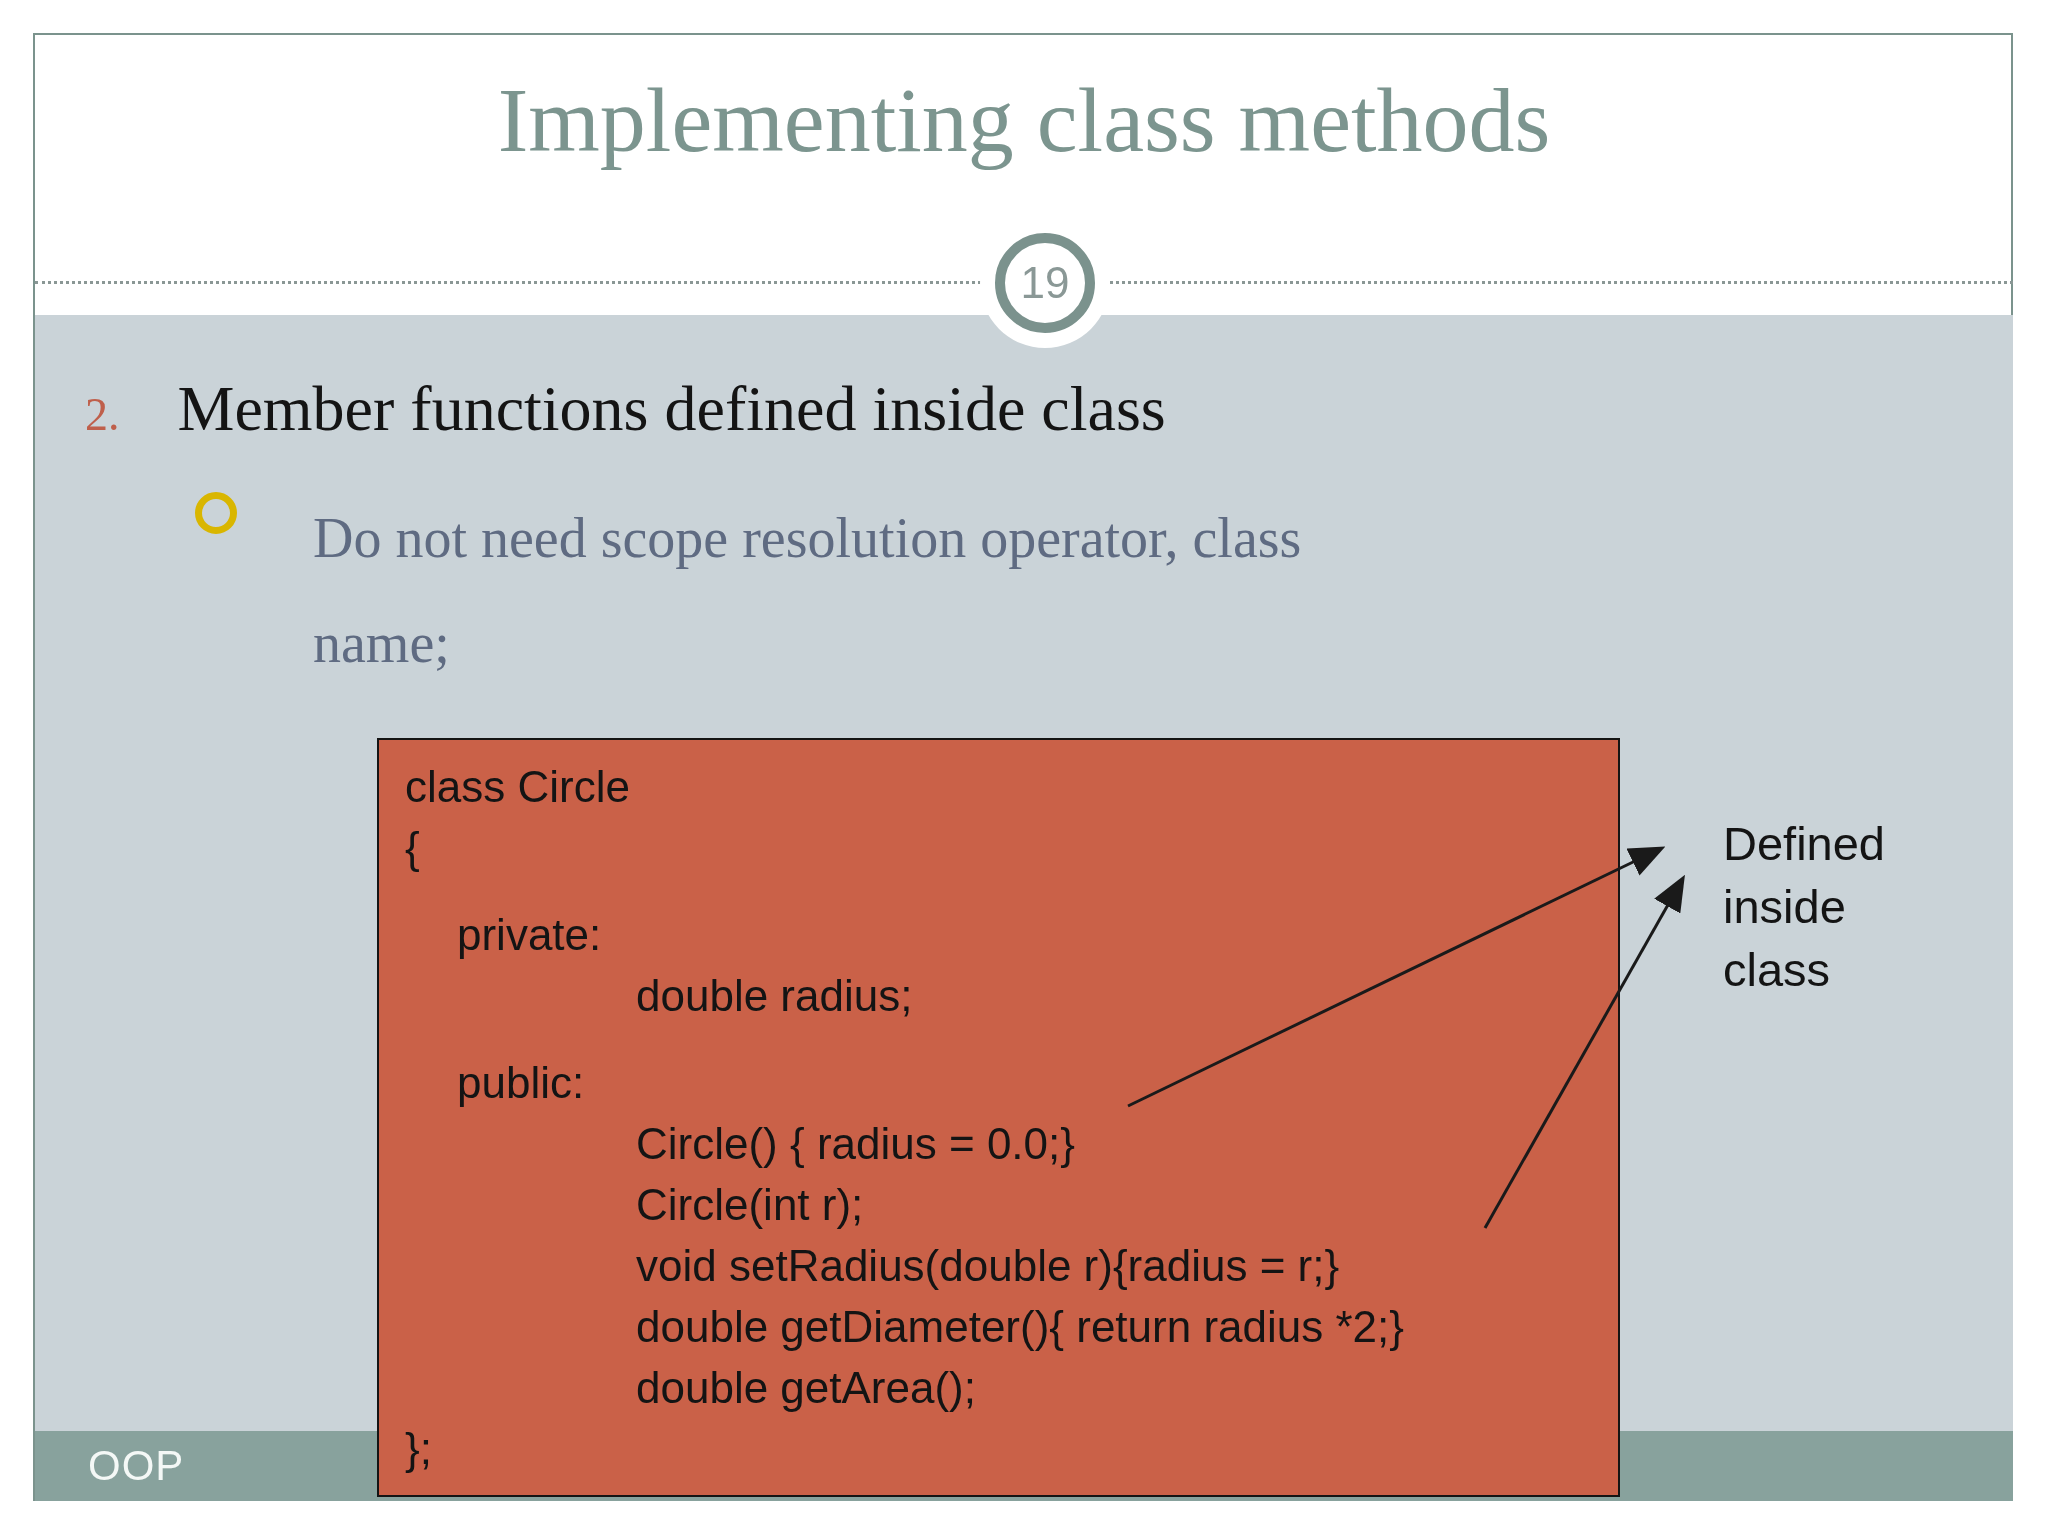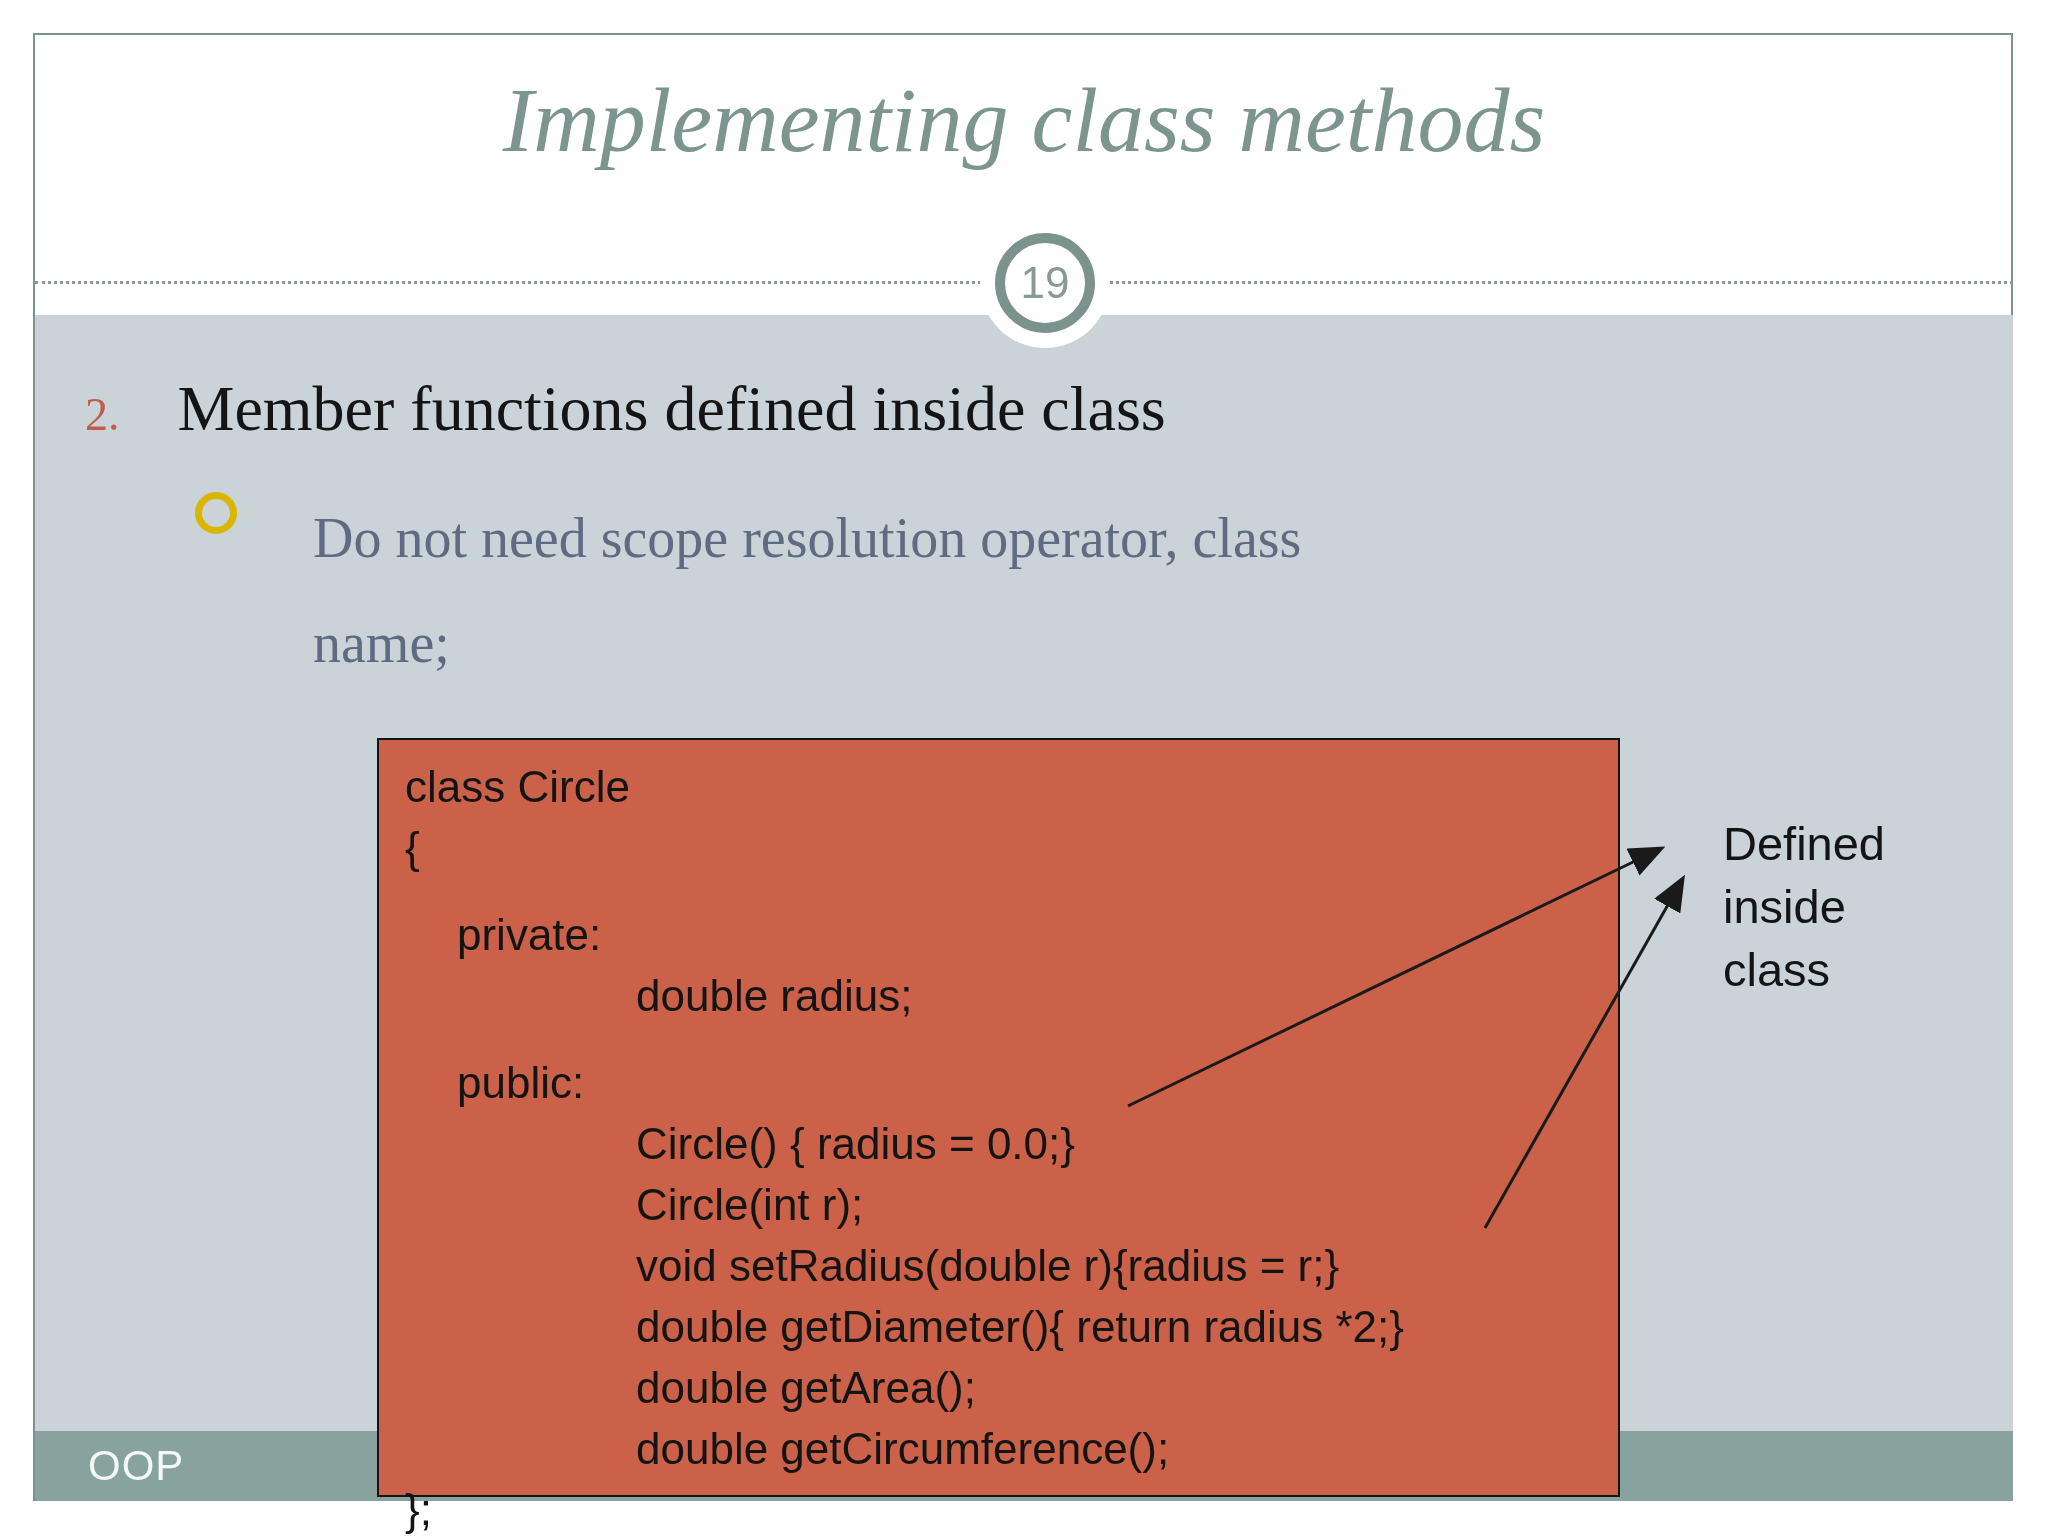--- a/index.html
+++ b/index.html
@@ -19,21 +19,21 @@
     position:absolute;left:35px;top:1431px;width:1978px;height:70px;
     background:#88a29d;
   }
   .footer-text{
     position:absolute;left:88px;top:1442px;font-size:42px;color:#f4f8f6;
     letter-spacing:1px;
   }
   .slide-title{
     position:absolute;left:35px;top:70px;width:1978px;text-align:center;
     font-family:"Liberation Serif",serif;font-size:92px;color:#7c958f;
-    line-height:1.1;font-weight:400;font-style:italic;
+    line-height:1.1;font-weight:400;
   }
   .dotted-rule{
     position:absolute;left:35px;top:281px;width:1978px;height:0;
     border-top:3px dotted #8a9795;
   }
   .badge-halo{
     position:absolute;left:980px;top:218px;width:130px;height:130px;
     border-radius:50%;background:#ffffff;
   }
   .page-badge{
@@ -118,21 +118,20 @@
     <div class="code-line ind0">class Circle</div>
     <div class="code-line ind0">{</div>
     <div class="code-line ind1">private:</div>
     <div class="code-line ind2">double radius;</div>
     <div class="code-line ind1">public:</div>
     <div class="code-line ind2">Circle() { radius = 0.0;}</div>
     <div class="code-line ind2">Circle(int r);</div>
     <div class="code-line ind2">void setRadius(double r){radius = r;}</div>
     <div class="code-line ind2">double getDiameter(){ return radius *2;}</div>
     <div class="code-line ind2">double getArea();</div>
-    <div class="code-line ind2">double getCircumference();</div>
     <div class="code-line ind0">};</div>
   </div>
 
   <svg class="arrow-layer" viewBox="0 0 2048 1536">
     <defs>
       <marker id="ah" markerWidth="12" markerHeight="10" refX="10" refY="5" orient="auto">
         <polygon points="0,0 12,5 0,10" fill="#1a1a1a"></polygon>
       </marker>
     </defs>
     <line x1="1128" y1="1106" x2="1660" y2="849" stroke="#1a1a1a" stroke-width="3" marker-end="url(#ah)"></line>

